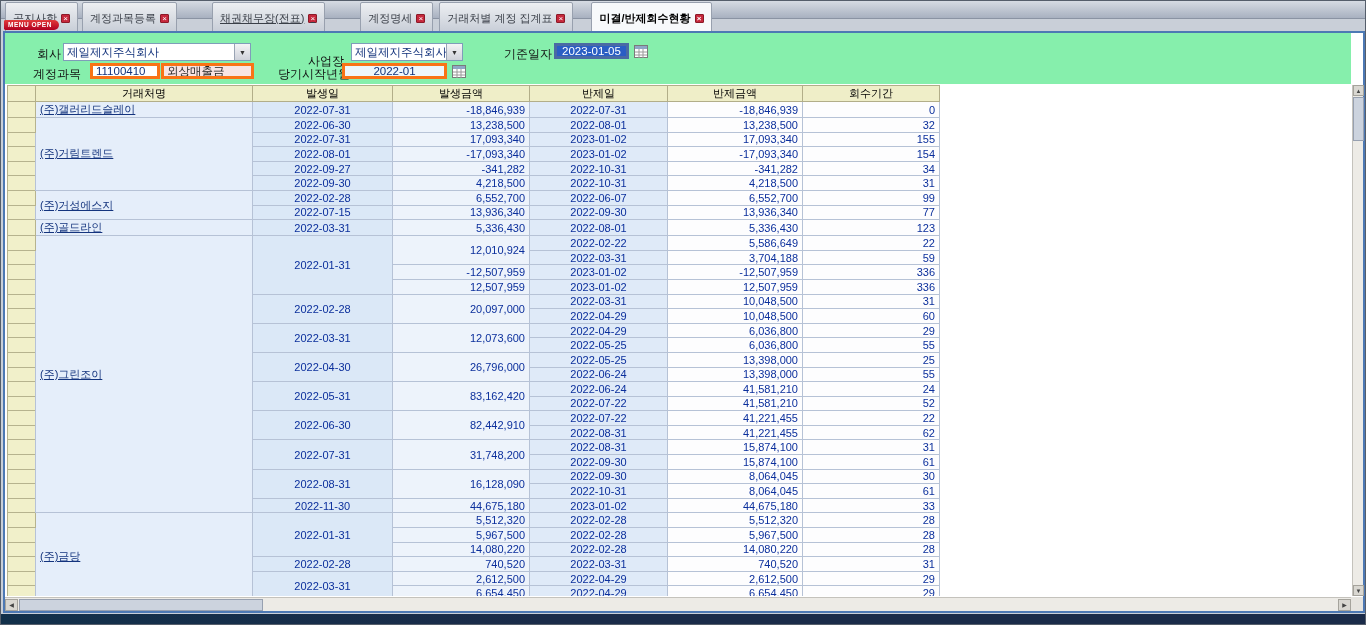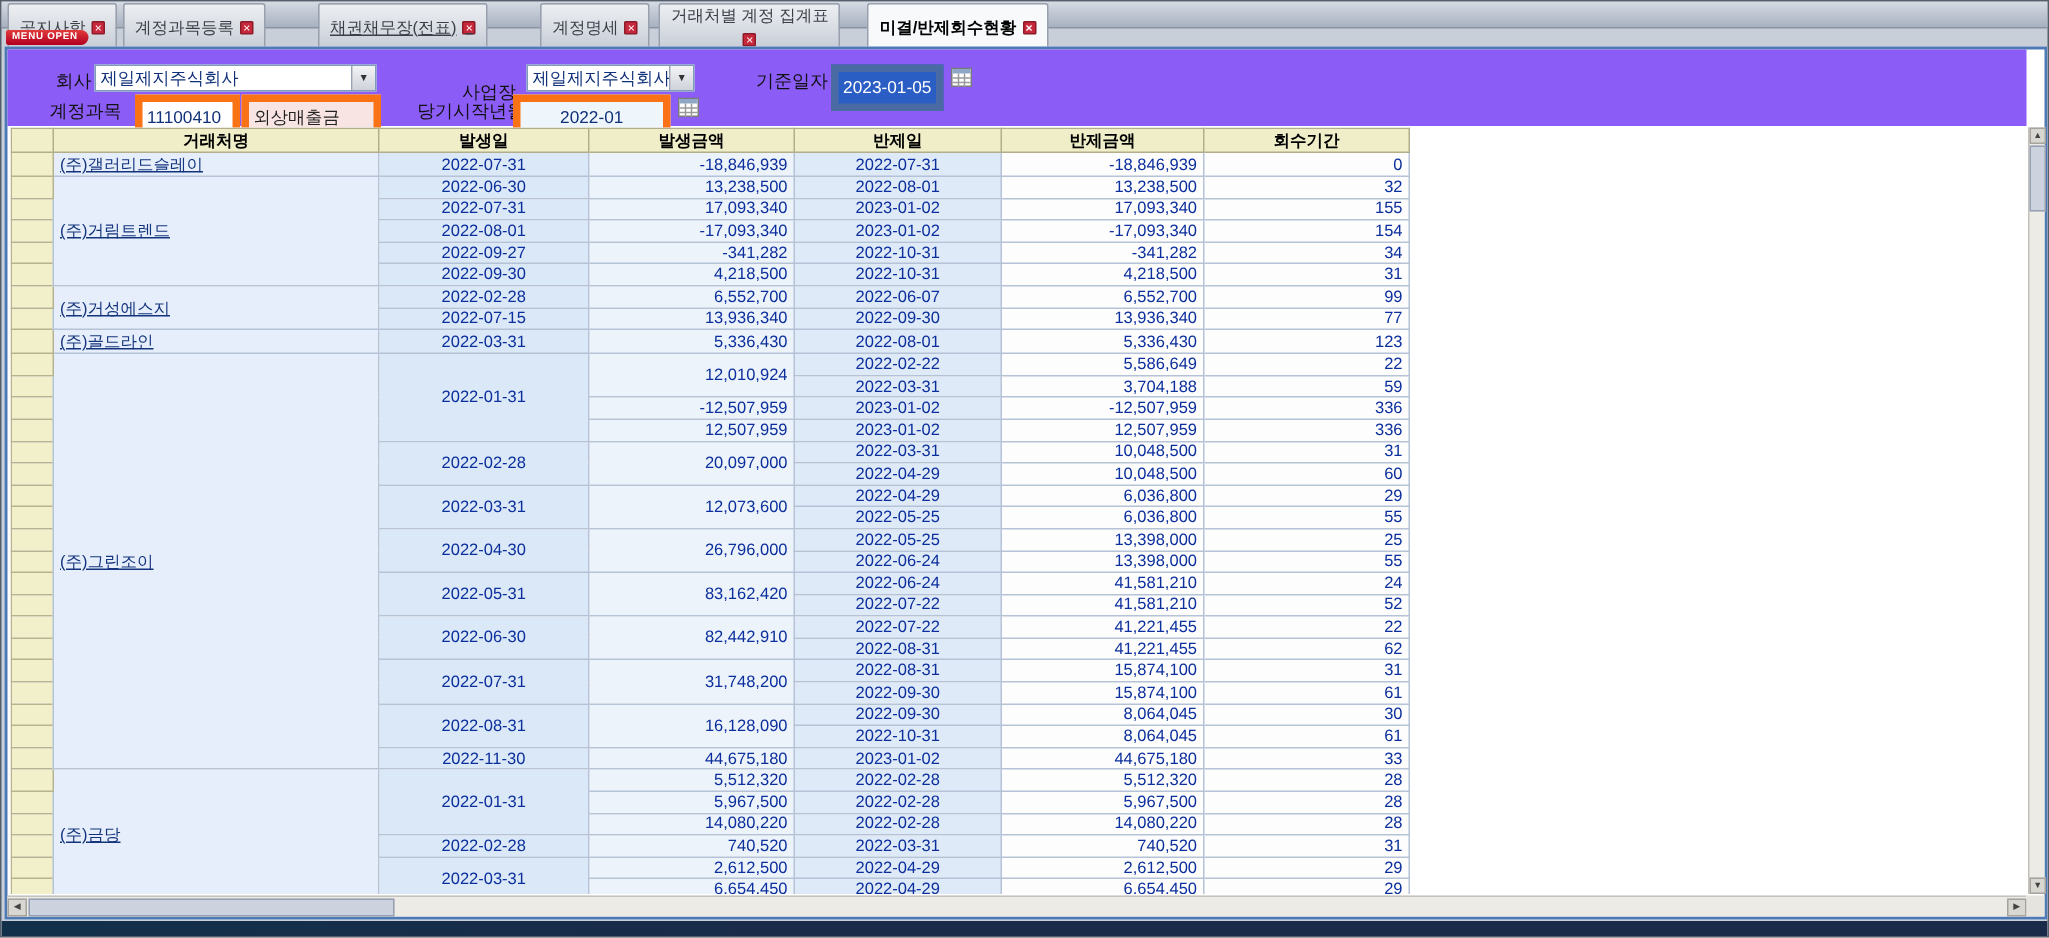--- a/index.html
+++ b/index.html
@@ -12,55 +12,55 @@
   
   .tabbar { position:absolute; top:0; left:0; right:0; height:18px;
             background:linear-gradient(#d6dbe3,#a8b1c0);
             border-bottom:1px solid #8a93a3; display:flex; align-items:flex-start; padding:1px 0 0 3px; }
   .tab { display:flex; align-items:center; gap:4px; height:32px; padding:0 7px;
          font-size:11px; color:#3a3f48; background:linear-gradient(#edeff2,#c6ccd6);
          border:1px solid #98a0ae; border-radius:2px 2px 0 0; white-space:nowrap; cursor:default; }
   .tab.active { background:#f7f9fb; color:#000; font-weight:bold; }
   .tab:nth-child(1){margin-left:1px;} .tab:nth-child(2){margin-left:4px;}
   .tab:nth-child(3){margin-left:35px;text-decoration:underline;} .tab:nth-child(4){margin-left:35px;}
-  .tab:nth-child(5){margin-left:6px;flex-direction:column;} .tab:nth-child(6){margin-left:18px;}
+  .tab:nth-child(5){margin-left:6px;} .tab:nth-child(6){margin-left:18px;}
   .tclose { display:inline-block; width:9px; height:9px; line-height:8px; text-align:center;
             font-size:8px; color:#fff; background:#c6283c; border:1px solid #8c1a28; border-radius:1px; }
 
   
   .menu-open { position:absolute; top:19px; left:3px; height:10px; padding:0 7px 0 4px;
                background:linear-gradient(#e23a3a,#b00020); color:#fff; font-size:6.5px; font-weight:bold;
                border:none; border-radius:2px 7px 7px 2px; letter-spacing:.5px; line-height:10px; cursor:pointer; }
 
   
   .panel { position:absolute; left:2px; top:30px; width:1362px; height:582px;
            background:#fff; border:2px solid #4d79b4; }
 
   
-  .formarea { position:absolute; top:0; left:0; right:12px; height:51px; background:#8b5cf6; }
+  .formarea { position:absolute; top:0; left:0; right:12px; height:51px; background:#86efac; }
   .flabel { position:absolute; font-size:12px; color:#111; white-space:nowrap; }
   .combo { position:absolute; height:18px; border:1px solid #7f9db9; background:#fff;
            display:flex; align-items:center; font-size:11.5px; color:#10307a; cursor:pointer; }
   .combo .cval { flex:1; padding:0 3px; overflow:hidden; white-space:nowrap; }
   .combo .carrow { width:16px; height:100%; background:linear-gradient(#f4f4f6,#cfd2da);
                    border-left:1px solid #9aa4b4; font-size:7px; color:#333;
                    display:flex; align-items:center; justify-content:center; }
-  .tbox { position:absolute; height:31px; border:5px solid #f97316; font-size:11.5px;
+  .tbox { position:absolute; height:16px; border:3px solid #f97316; font-size:11.5px;
           padding:0 3px; color:#10307a; background:#fff; font-family:"Liberation Sans","DejaVu Sans",sans-serif; }
   .tbox.seldate { background:#2a5ec4; color:#fff; text-align:center; border-color:#4a6aa4; }
   .tbox.pink { background:#f9e4e4; color:#222; }
   .tbox.period { background:#eef6fb; text-align:center; }
   .calbtn { position:absolute; width:16px; height:15px; background:transparent; border:none; padding:0; cursor:pointer; }
 
   
   .gridwrap { position:absolute; top:52px; left:2px; right:12px; bottom:15px;
               background:#fff; overflow:hidden; }
   table.grid { border-collapse:collapse; table-layout:fixed; width:932px;
                font-size:11px; }
-  .grid th { background:#efeec8; border:1px solid #b2ae89; font-weight:bold;
+  .grid th { background:#efeec8; border:1px solid #b2ae89; font-weight:normal;
              height:16px; color:#000; padding:0; font-size:11px; }
   .grid th.gutterh { background:#f0efc9; }
   .grid tr { height:14.6px; }
   .grid td { border:1px solid #b6c2d6; padding:0 4px; overflow:hidden;
              white-space:nowrap; color:#0b2f9c; }
   .grid td.gutter { background:#f1f0ca; border:1px solid #b6b38e; padding:0; }
   .grid td.cust  { background:#e5eefa; text-align:left; color:#14347e;text-decoration:underline; }
   .grid td.odate { background:#dbe8f7; text-align:center; }
   .grid td.oamt  { background:#edf3fb; text-align:right; }
   .grid td.sdate { background:#dfeaf8; text-align:center; }

